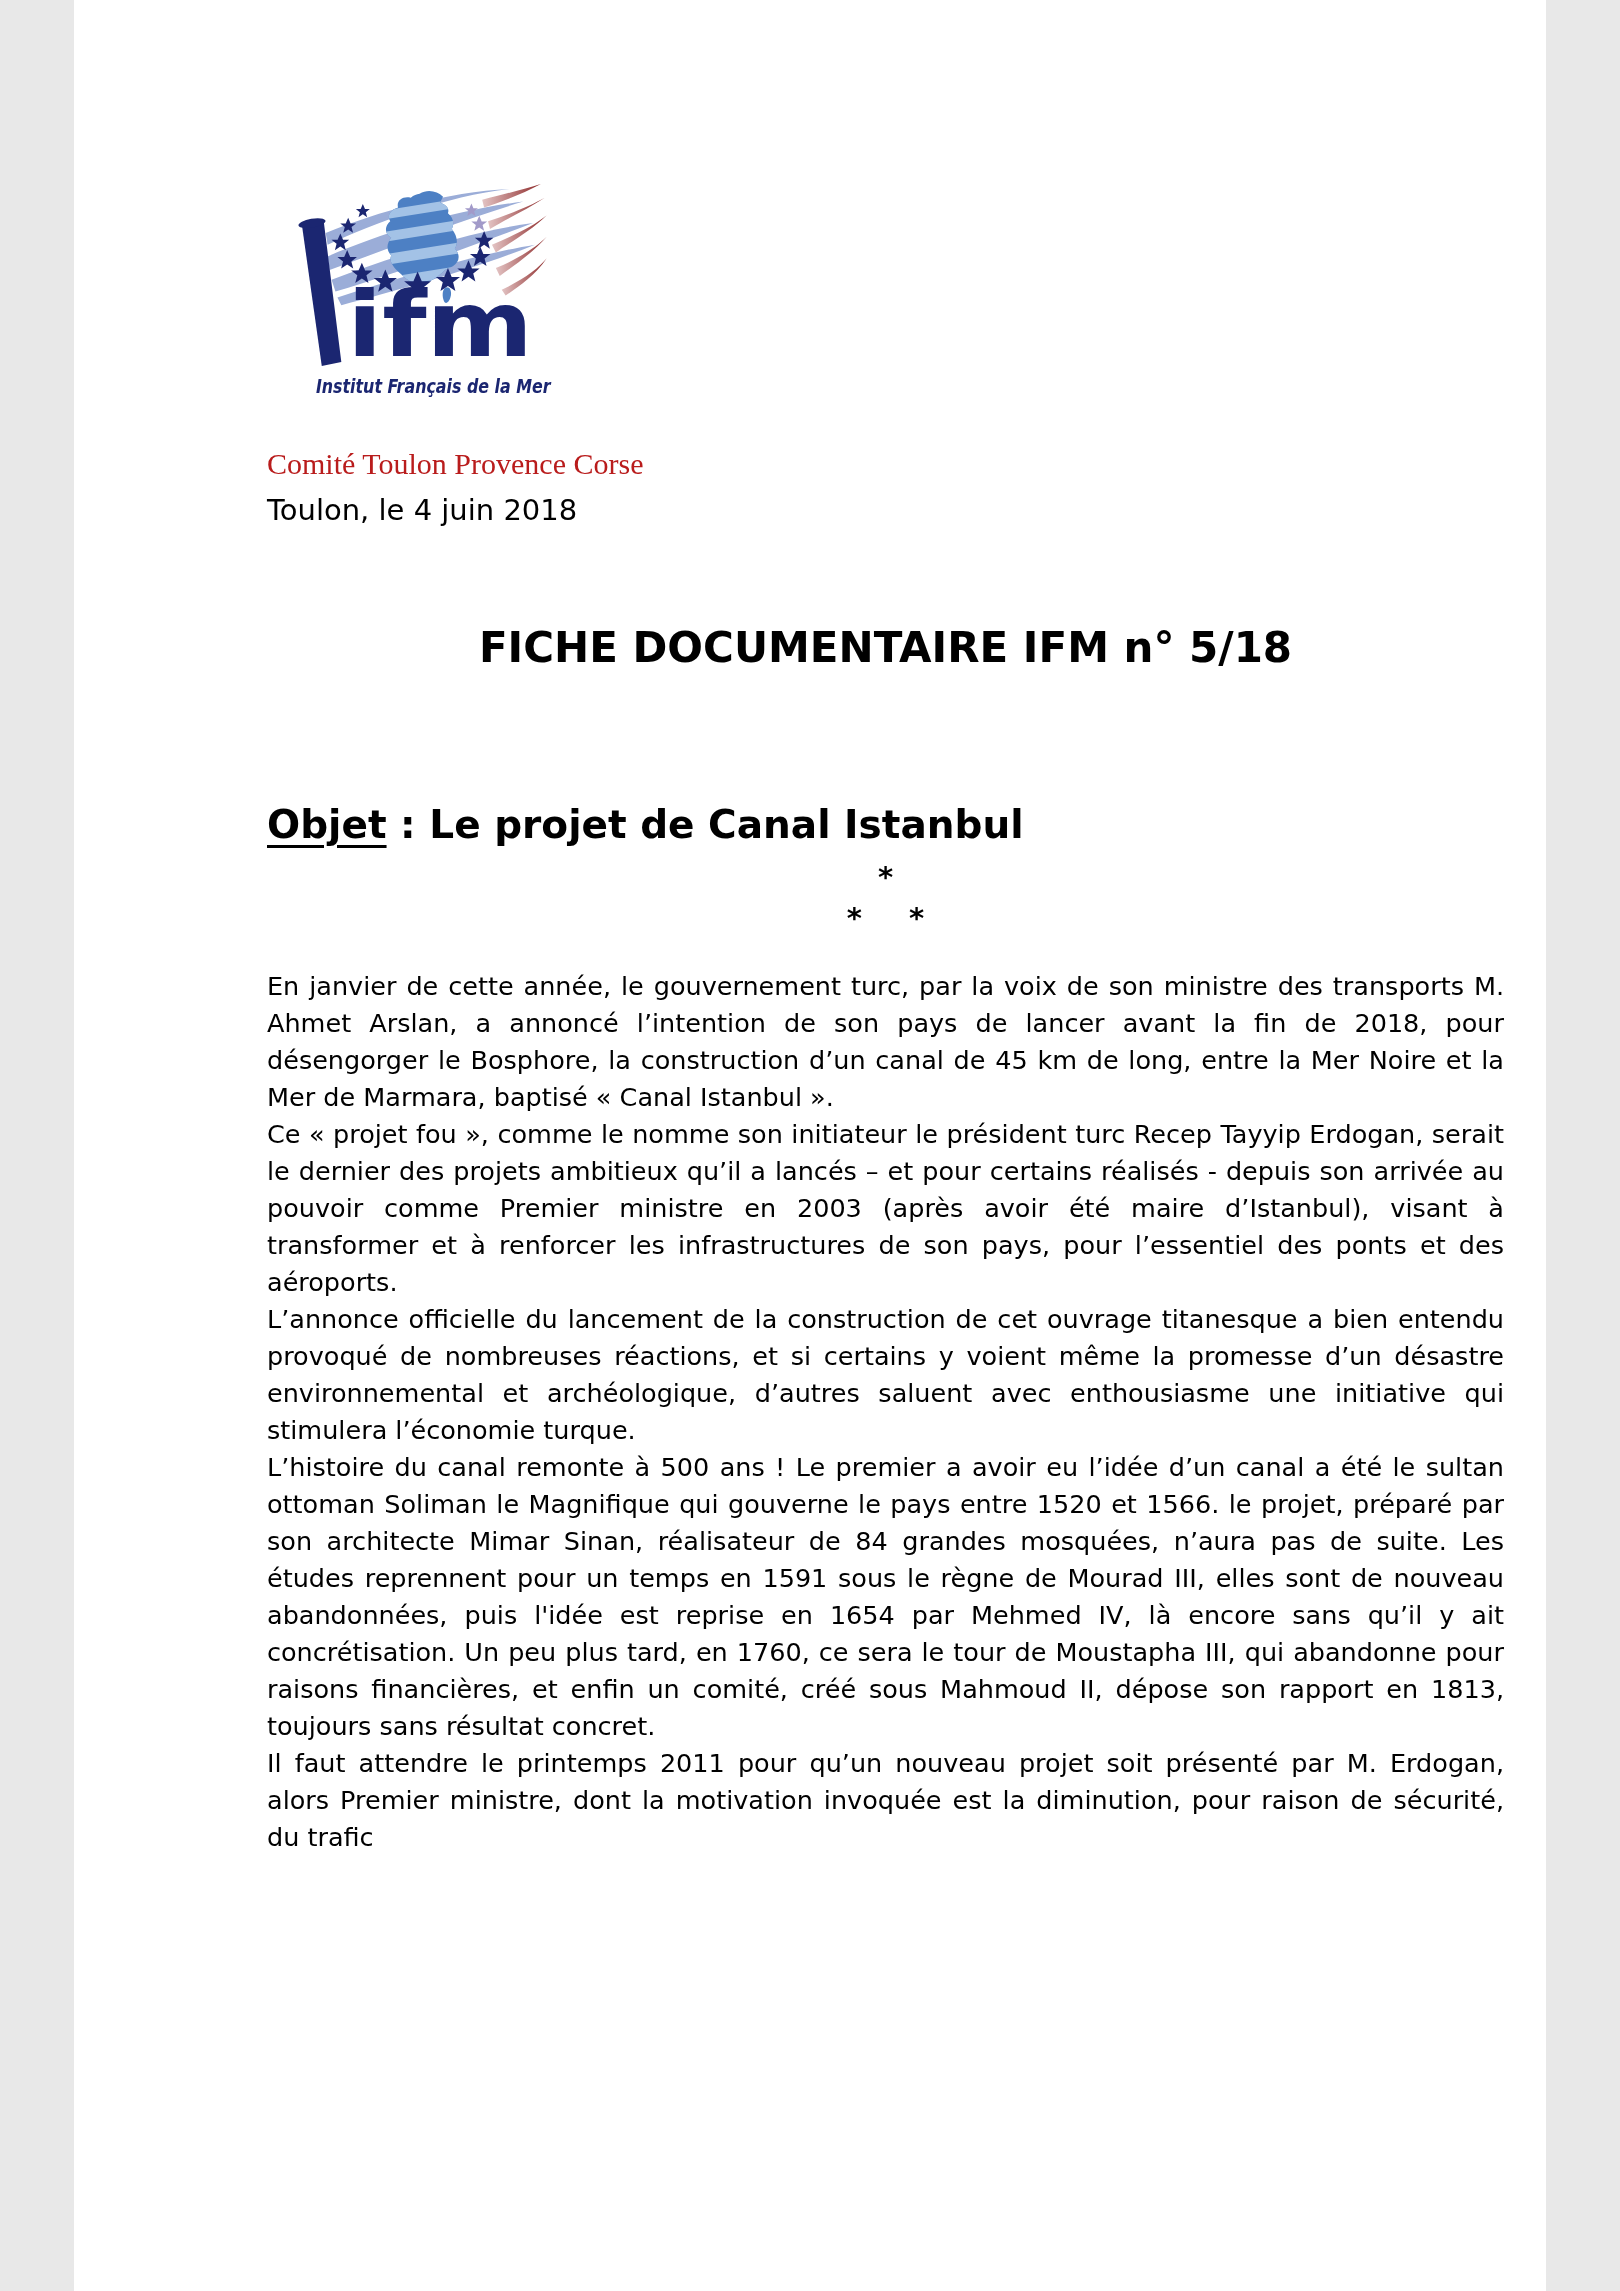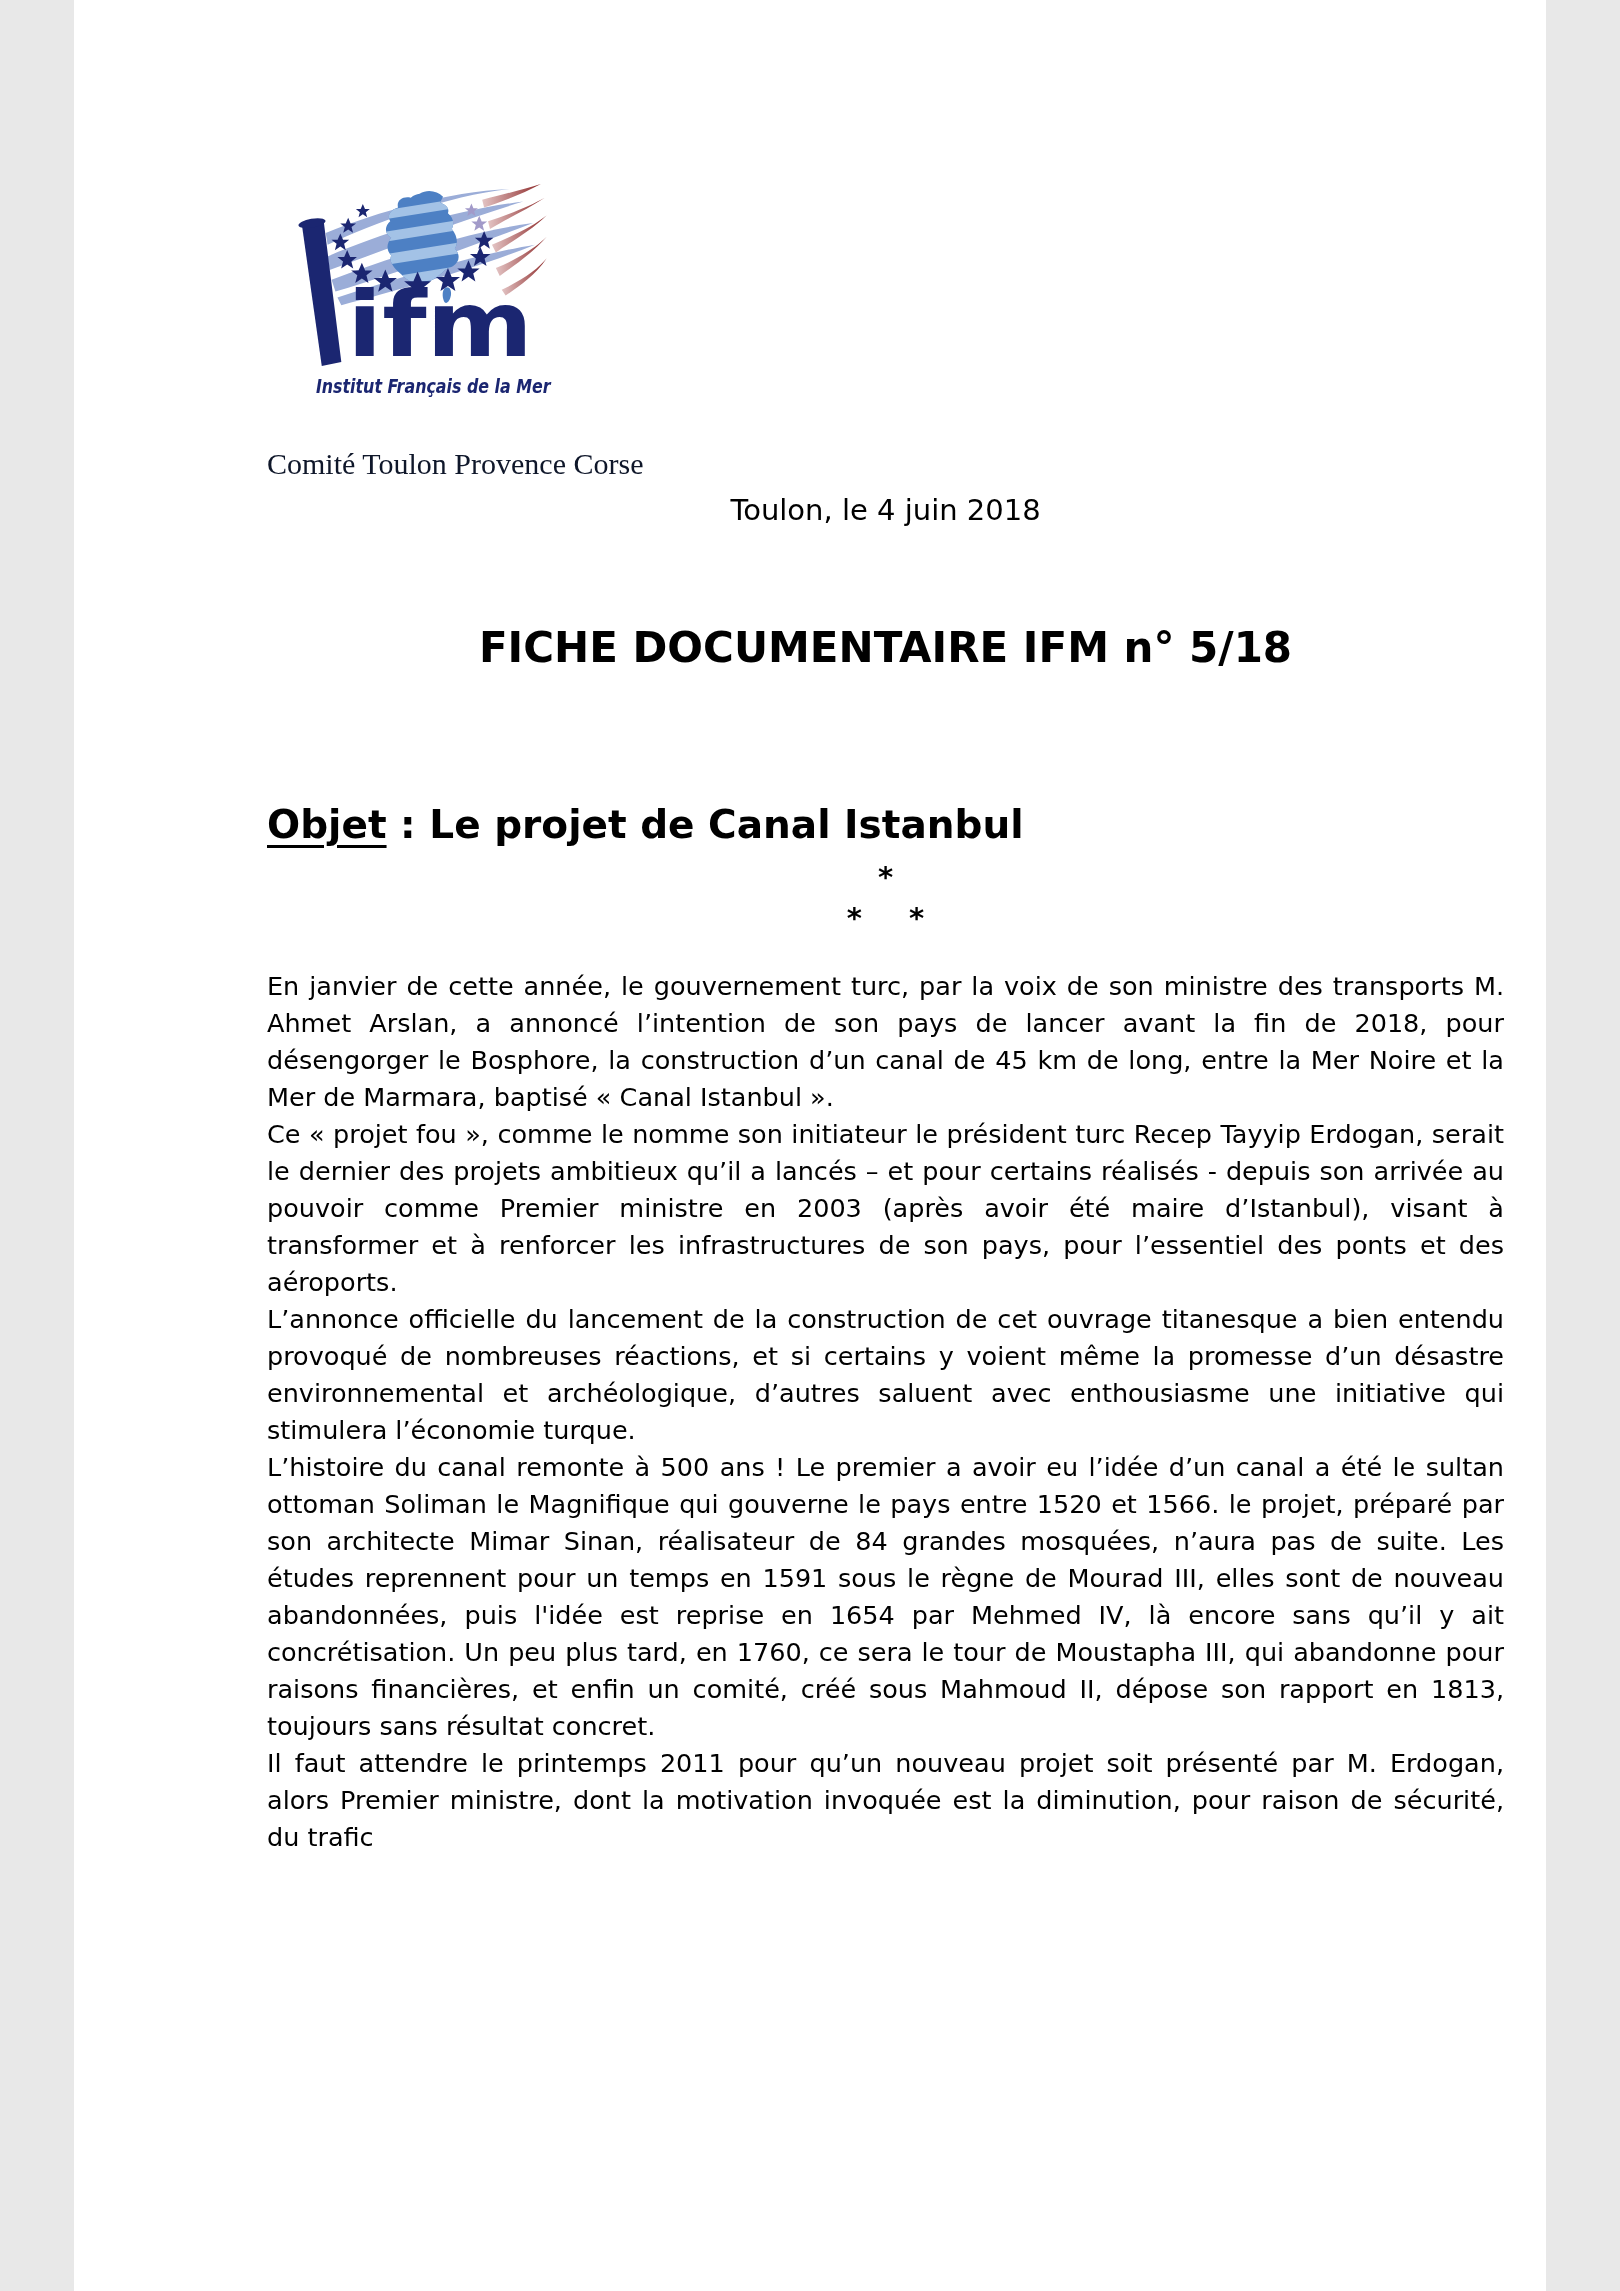--- a/index.html
+++ b/index.html
@@ -11,25 +11,25 @@
     margin: 0 auto;
     background: #ffffff;
     overflow: hidden;
     font-family: "DejaVu Sans", sans-serif;
     color: #000000;
   }
   .logo-block { position: absolute; left: 216px; top: 184px; width: 265px; height: 223px; }
   .committee {
     position: absolute; left: 193px; top: 447px;
     font-family: "Liberation Serif", serif;
-    font-size: 30px; color: #0f172a;
+    font-size: 30px; color: #b91c1c;
   }
   .dateline {
     position: absolute; left: 193px; top: 493px; width: 1237px;
-    text-align: center; font-size: 29px;
+    text-align: left; font-size: 29px;
   }
   .doc-title {
     position: absolute; left: 193px; top: 623px; width: 1237px;
     text-align: center; font-size: 42px; font-weight: bold;
   }
   .doc-title .u {
     text-decoration-thickness: 2.9px;
     text-underline-offset: 6.9px;
   }
   .subject {

